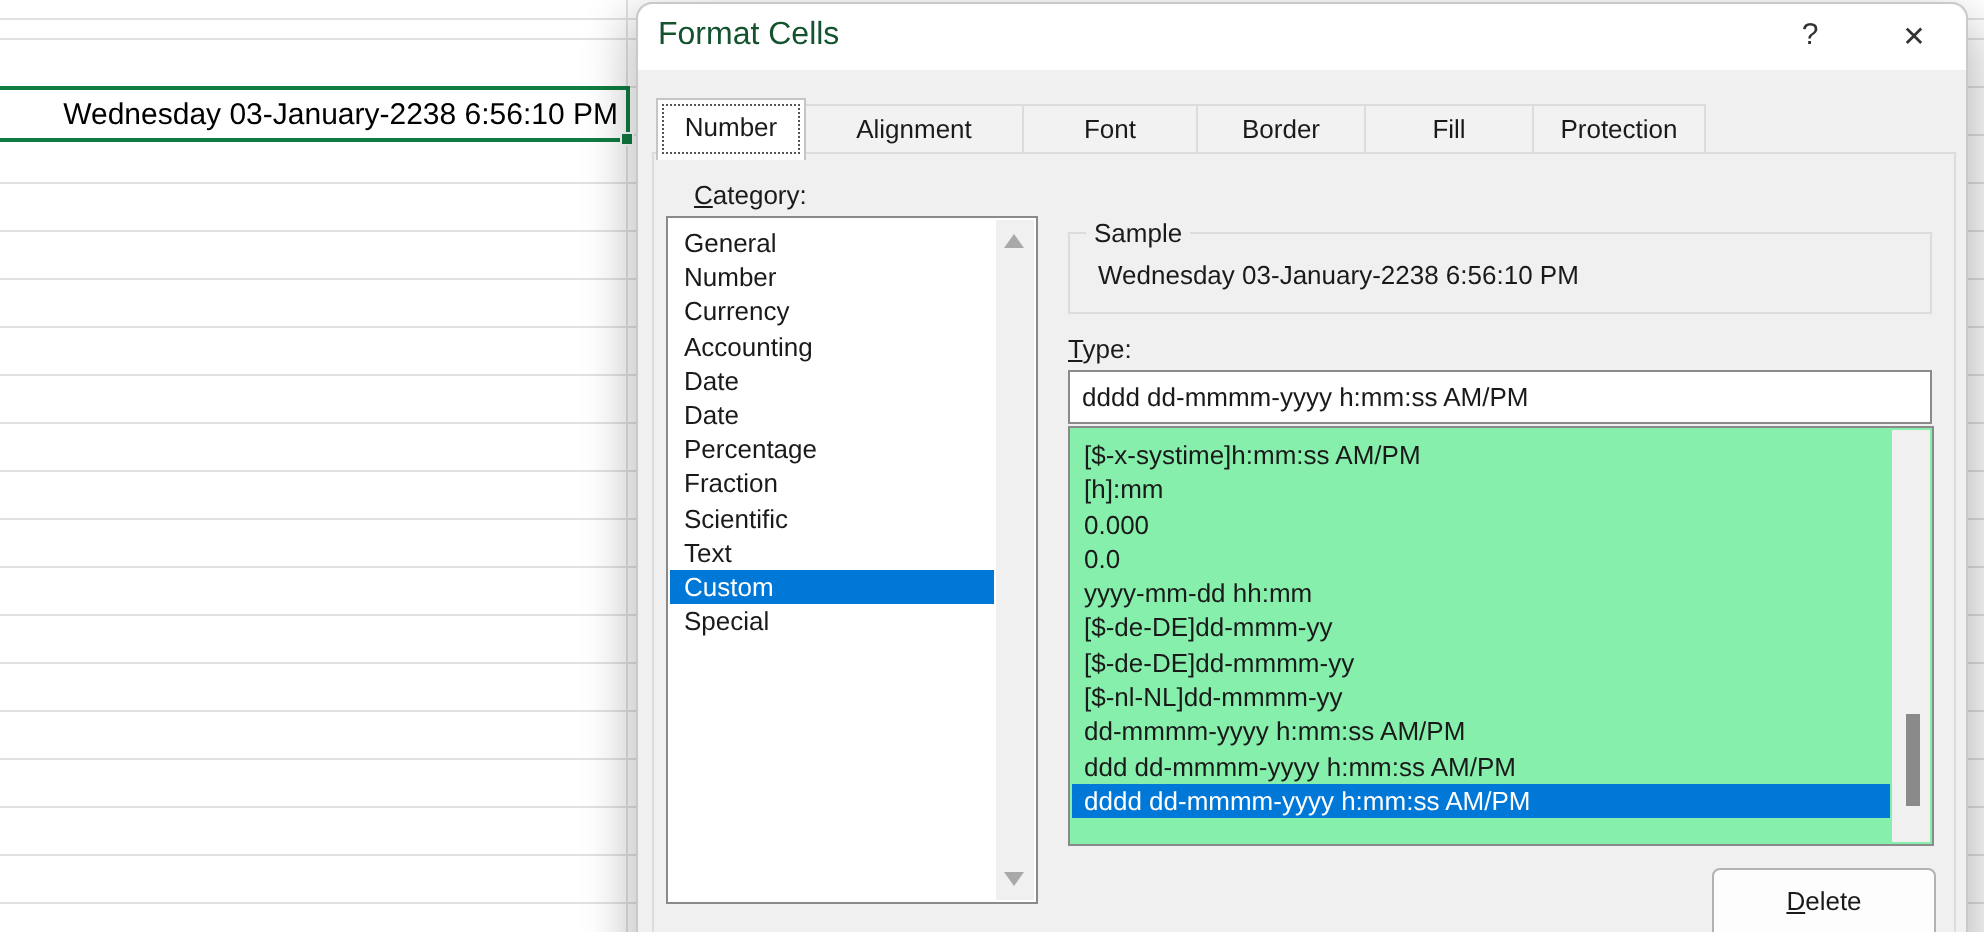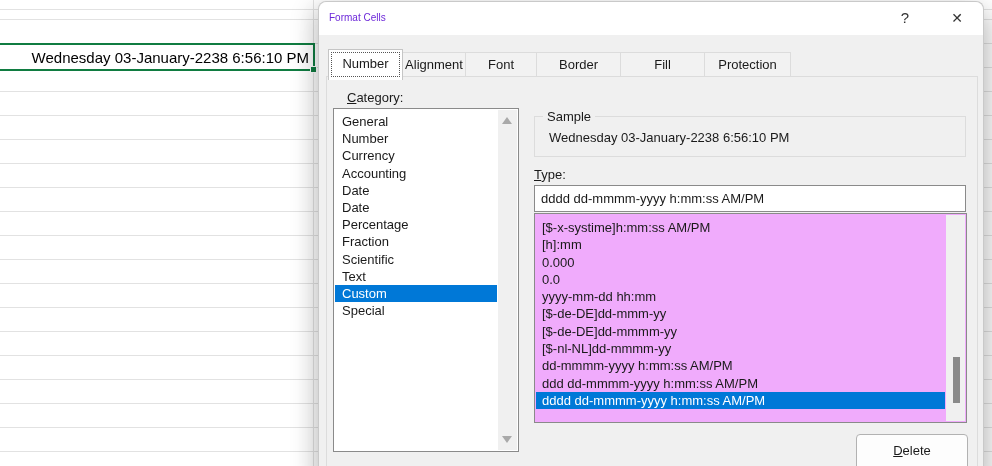--- a/index.html
+++ b/index.html
@@ -26,35 +26,35 @@
   
   .dialog{
     position:absolute; left:318px; top:1px; width:666px; height:482px;
     background:#f0f0f0; border:1px solid #c9c9c9; border-bottom:none;
     border-radius:8px 8px 0 0; z-index:10;
     box-shadow:-8px 4px 22px rgba(0,0,0,.14), 8px 12px 28px rgba(0,0,0,.20);
     font-size:13px; color:#1a1a1a;
   }
   .titlebar{ position:absolute; left:0; top:0; right:0; height:33px; background:#fff;
     border-radius:8px 8px 0 0; }
-  .title{ position:absolute; left:10px; top:0; line-height:32px; font-size:10px; color:#6d28d9; }
+  .title{ position:absolute; left:10px; top:0; line-height:32px; font-size:16px; color:#14532d; }
   .cap-btn{ position:absolute; top:0; width:34px; height:32px; text-align:center;
     line-height:32px; font-size:15px; color:#333; cursor:default; }
   .help-btn{ left:569px; }
   .close-btn{ left:621px; font-size:14px; }
 
   
   .tabs{ position:absolute; left:10px; top:47px; height:28px; display:flex; align-items:flex-end; }
   .tab{ height:25px; background:#f2f2f2; border:1px solid #dcdcdc; margin-left:-1px;
     text-align:center; line-height:23px; color:#1a1a1a; }
   .tab.sel{ position:relative; height:31px; top:3px; background:#fff; border:1px solid #c5c5c5;
     border-bottom:none; z-index:3; outline:1px dotted #555; outline-offset:-4px; line-height:27px; }
   .tab:nth-child(1){ width:75px; }
-  .tab:nth-child(2){ width:64px;margin-top:48px; }
-  .tab:nth-child(3){ width:72px; }
+  .tab:nth-child(2){ width:110px;margin-top:48px; }
+  .tab:nth-child(3){ width:88px; }
   .tab:nth-child(4){ width:85px; }
   .tab:nth-child(5){ width:85px; }
   .tab:nth-child(6){ width:87px; }
   .tabpage{ position:absolute; left:7px; top:74px; width:652px; height:410px;
     border:1px solid #dcdcdc; background:transparent; }
 
   
   .cat-label{ position:absolute; left:28px; top:88px; }
   .accel{ text-decoration:underline; }
   .cat-list{ position:absolute; left:14px; top:106px; width:186px; height:344px;
@@ -73,21 +73,21 @@
     border:1px solid #dcdcdc; }
   .sample-legend{ position:absolute; left:8px; top:-8px; background:#f0f0f0; padding:0 4px; }
   .sample-value{ position:absolute; left:14px; top:13px; white-space:nowrap; color:#1a1a1a; }
 
   
   .type-label{ position:absolute; left:215px; top:165px; }
   .type-input{ position:absolute; left:215px; top:183px; width:432px; height:27px;
     background:#fff; border:1px solid #8a8a8a; font-family:"Liberation Sans",sans-serif;
     font-size:13px; color:#1a1a1a; padding:0 0 0 6px; outline:none; }
   .type-list{ position:absolute; left:215px; top:211px; width:433px; height:210px;
-    background:#f0abfc; border:1px solid #8a8a8a; }
+    background:#86efac; border:1px solid #8a8a8a; }
   .type-items{ position:absolute; left:1px; top:5px; right:1px; }
   .ti{ height:17.3px; line-height:17.3px; padding-left:6px; white-space:nowrap; overflow:hidden; }
   .ti.sel{ background:#0078d7; color:#fff; margin-right:20px; }
   .type-sb{ position:absolute; top:1px; bottom:1px; right:1px; width:19px; background:#f0f0f0; }
   .type-thumb{ position:absolute; right:6px; top:143px; width:7px; height:46px; background:#8a8a8a; }
 
   
   .delete-btn{ position:absolute; left:537px; top:432px; width:112px; height:36px;
     background:#fdfdfd; border:1px solid #b2b2b2; border-radius:4px;
     text-align:center; line-height:32px; font-size:13px; color:#1a1a1a; }

